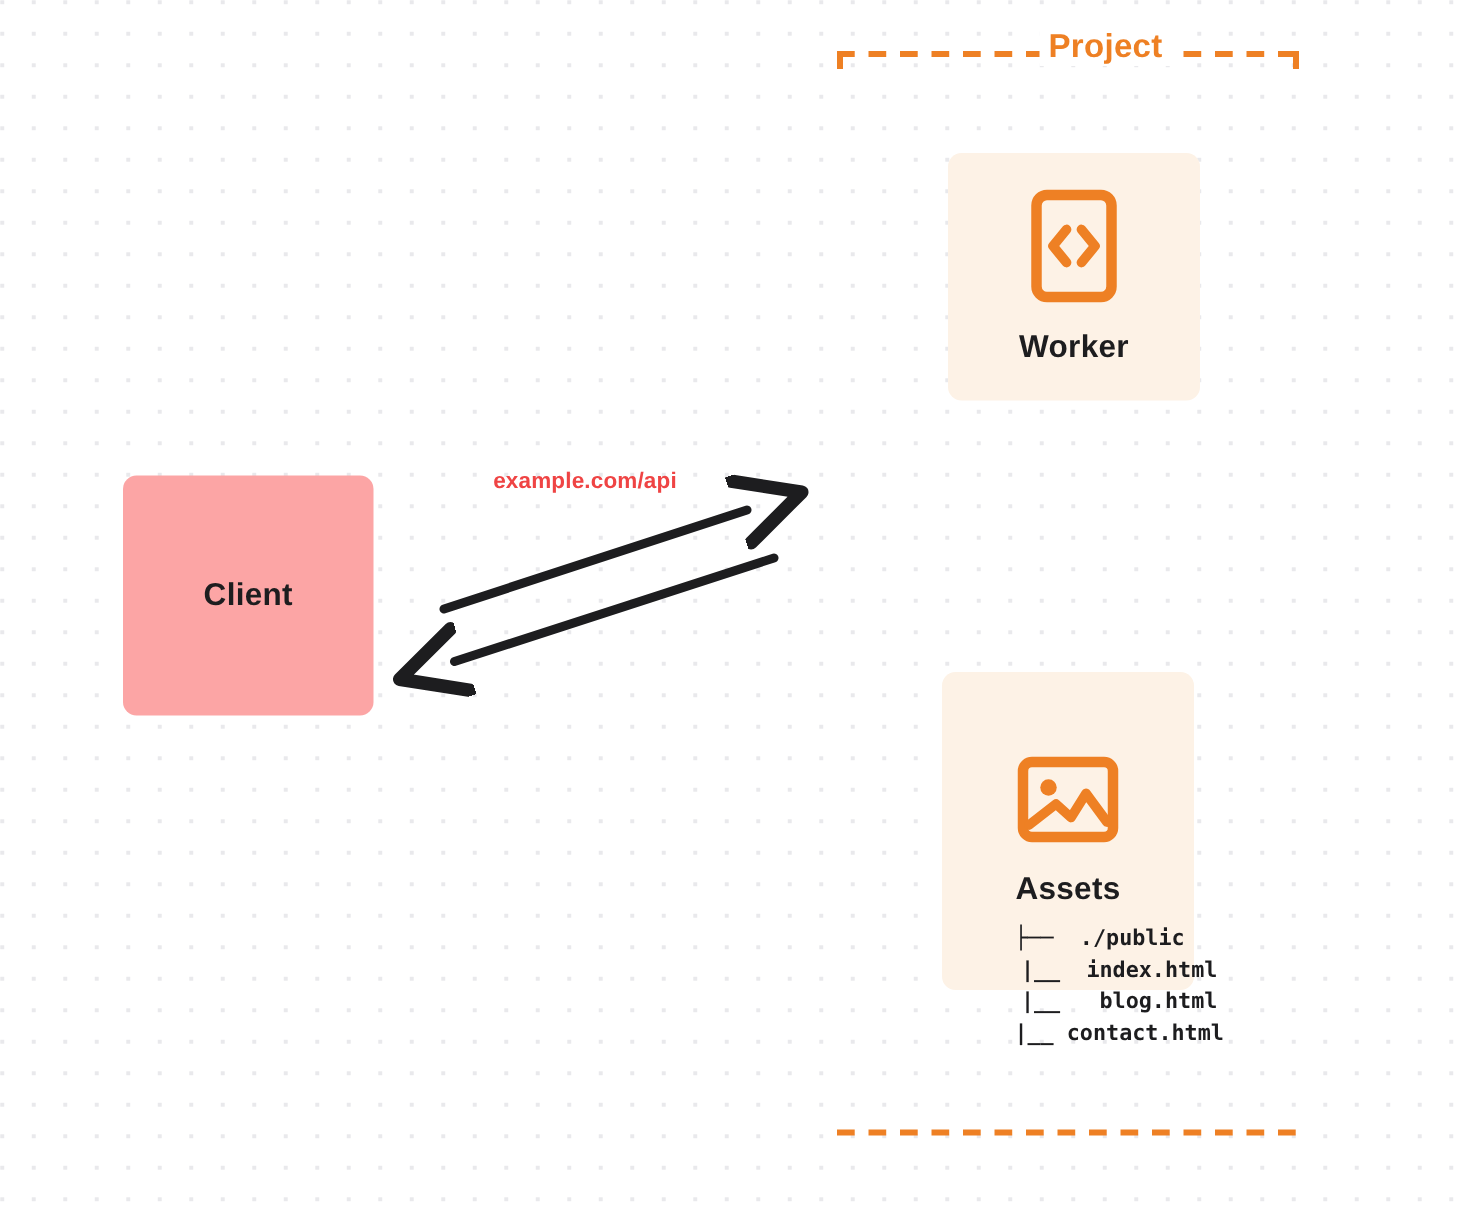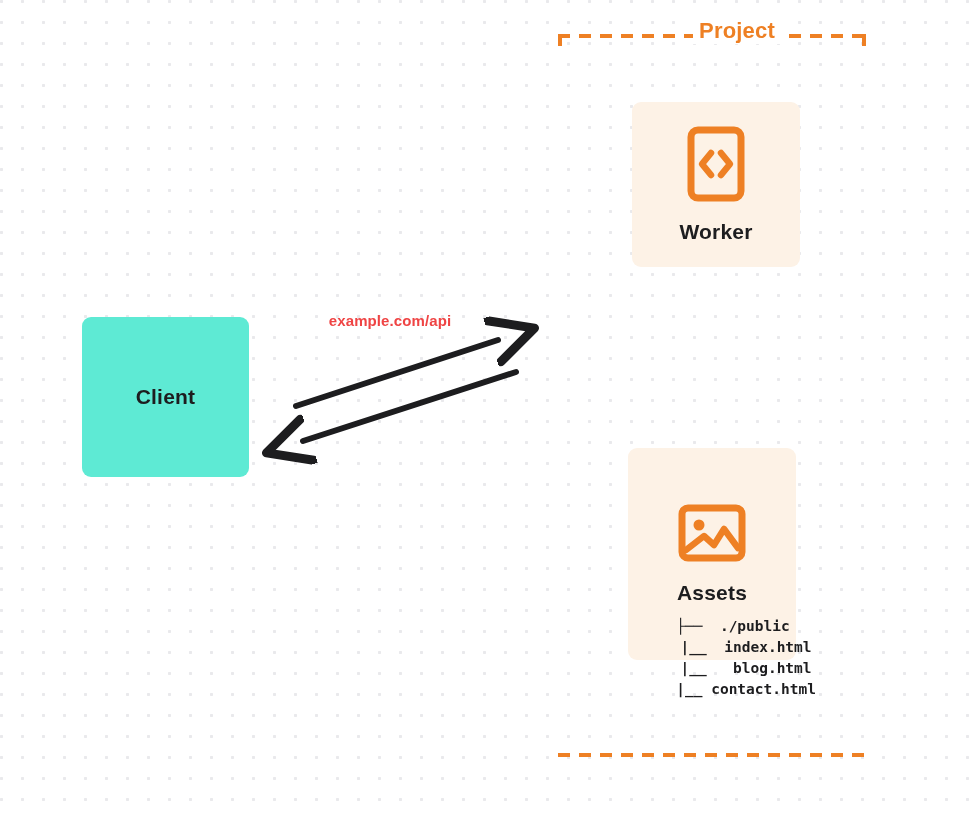--- a/index.html
+++ b/index.html
@@ -22,21 +22,21 @@
     inset: 0;
   }
 
   
   .client-box {
     position: absolute;
     left: 82px;
     top: 317px;
     width: 167px;
     height: 160px;
-    background: #5eead4;
+    background: #fca5a5;
     border-radius: 9px;
     display: flex;
     align-items: center;
     justify-content: center;
   }
   .client-label {
     font-size: 21px;
     font-weight: bold;
     color: #1d1d1f;
     letter-spacing: 0.2px;

